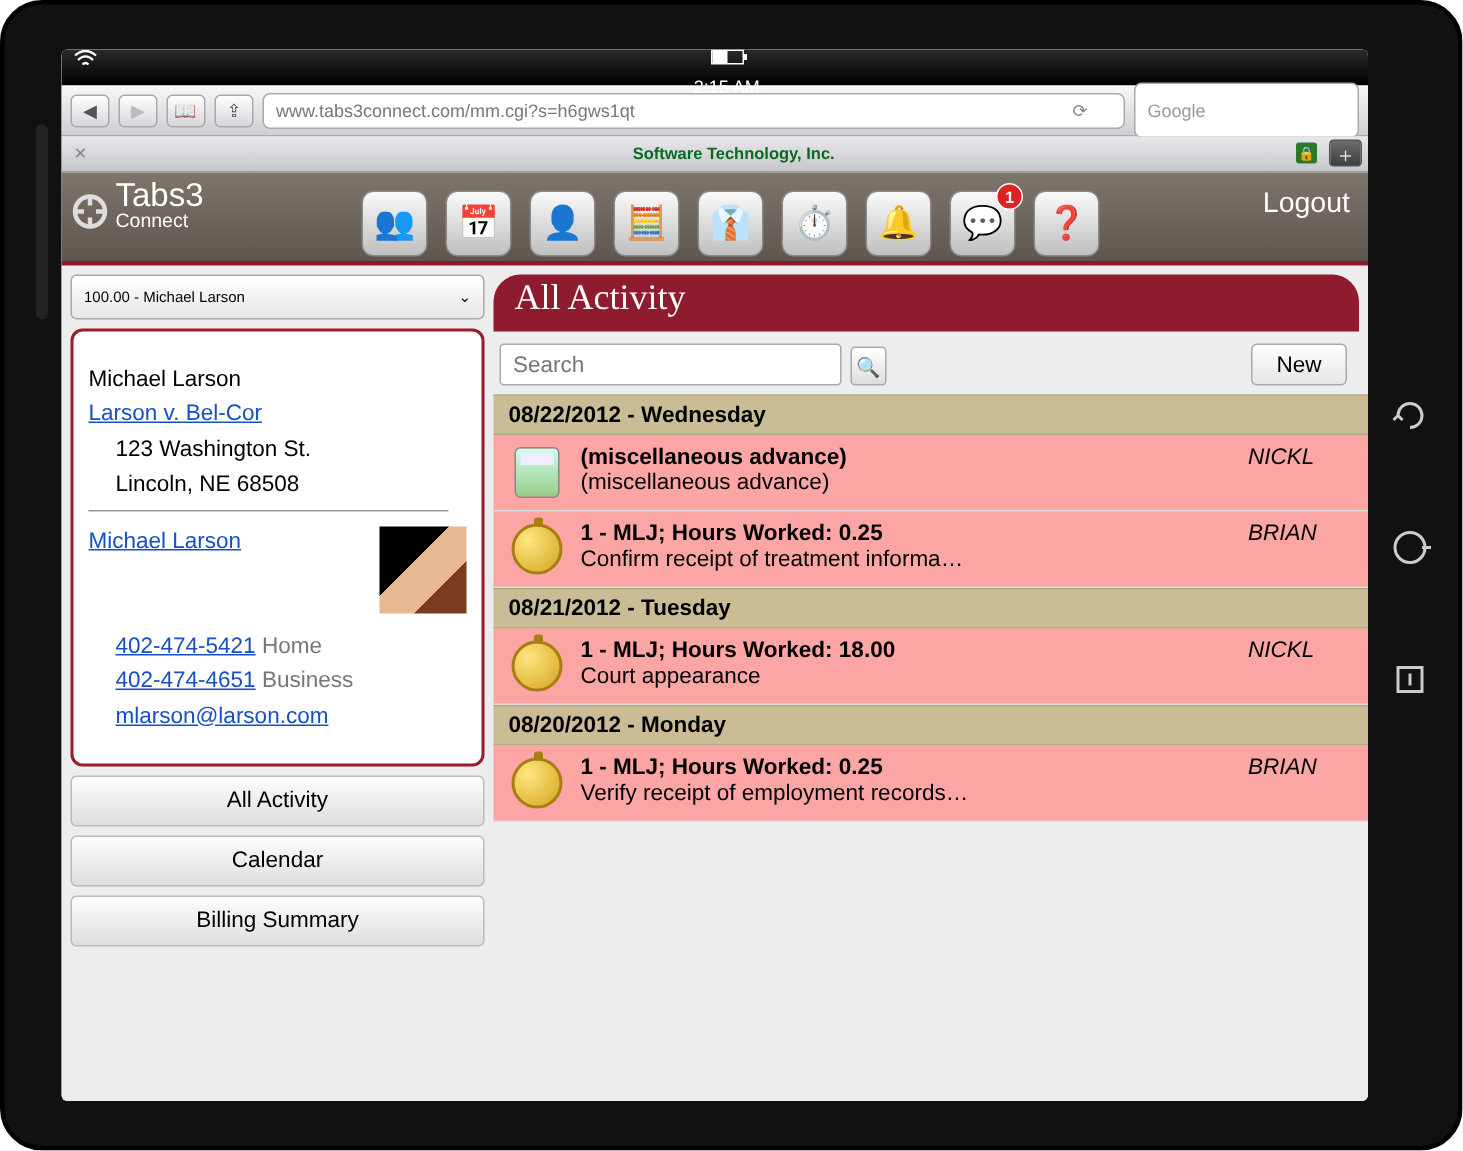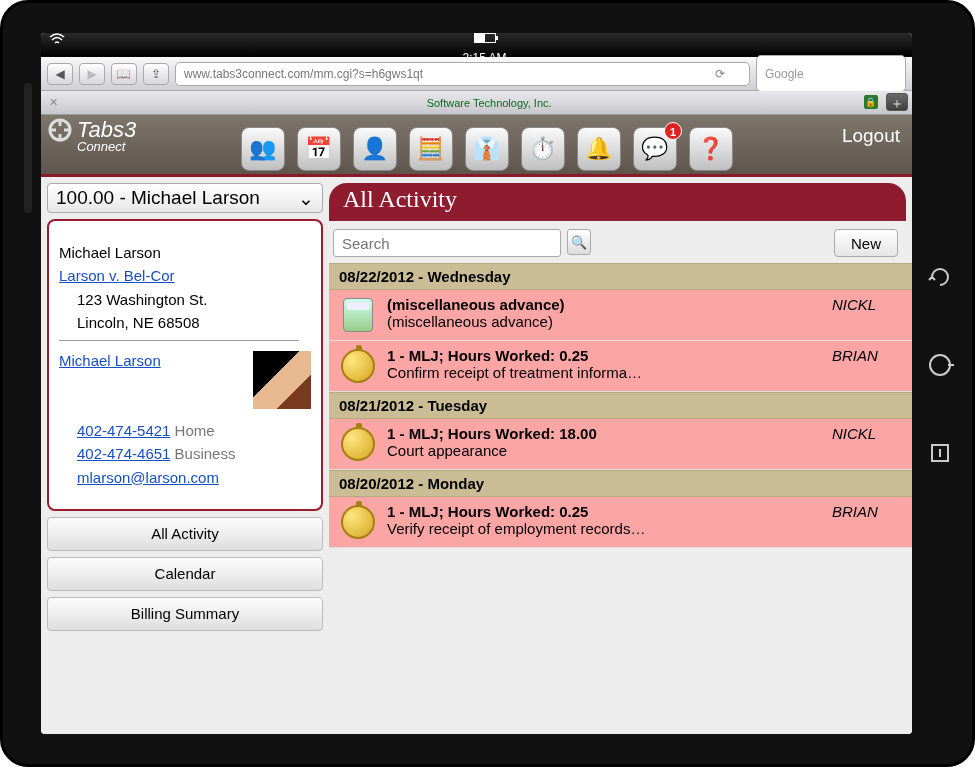--- a/index.html
+++ b/index.html
@@ -14,44 +14,44 @@
   .batt{display:inline-block;width:22px;height:10px;border:1px solid #fff;position:relative}
   .batt:after{content:"";position:absolute;right:-3px;top:2px;width:2px;height:4px;background:#fff}
   .batt i{display:block;width:10px;height:100%;background:#fff}
   .toolbar{height:34px;background:linear-gradient(#f8f8f8,#cfcfd4);display:flex;align-items:center;gap:6px;padding:0 6px;border-bottom:1px solid #aaa}
   .tbtn{width:26px;height:22px;border:1px solid #aaa;border-radius:4px;background:linear-gradient(#fefefe,#d7d7dc);display:flex;align-items:center;justify-content:center;color:#555;font-size:12px}
   .tbtn.dis{color:#bbb}
   .url{flex:1;height:24px;border:1px solid #aaa;border-radius:5px;background:#fff;padding:0 24px 0 8px;font-size:12px;color:#777;display:flex;align-items:center}
   .url input{border:none;outline:none;width:100%;font-size:12px;color:#777;background:transparent}
   .search{width:150px;height:37px;border:1px solid #aaa;border-radius:5px;background:#fff;padding:16px 8px;font-size:12px;color:#999;display:flex;align-items:center}
   .tabbar{height:24px;background:linear-gradient(#e8e8ec,#c6c6cc);display:flex;align-items:center;font-size:11px;border-bottom:1px solid #9a9a9a;position:relative}
-  .tabbar .tab{display:flex;align-items:center;gap:6px;padding:0 10px;color:#096b1e;font-weight:normal;flex:1;justify-content:center}
+  .tabbar .tab{display:flex;align-items:center;gap:6px;padding:0 10px;color:#096b1e;font-weight:bold;flex:1;justify-content:center}
   .tabbar .x{color:#888;padding:0 8px}
   .tabbar .lock{position:absolute;right:34px;top:4px;width:14px;height:14px;background:#2a7a2a;border-radius:2px;color:#fff;font-size:9px;text-align:center;line-height:14px}
   .tabbar .plus{position:absolute;right:4px;top:2px;width:22px;height:18px;background:linear-gradient(#6b6b6b,#3f3f3f);color:#ddd;border-radius:3px;text-align:center;line-height:18px;font-size:14px;border:1px solid #555}
   .apphdr{height:62px;background:linear-gradient(#7e756b,#5e564d);position:relative;border-bottom:3px solid #8a1a2a}
-  .logo{position:absolute;left:6px;top:2px;color:#fff;font-style:italic;font-size:22px;display:flex;align-items:flex-start;gap:4px}
+  .logo{position:absolute;left:6px;top:2px;color:#fff;font-size:22px;display:flex;align-items:flex-end;gap:4px}
   .logo small{display:block;font-size:13px;margin-top:-4px}
   .appicons{position:absolute;left:200px;top:12px;display:flex;gap:12px}
   .aicon{width:44px;height:44px;border-radius:8px;background:linear-gradient(#fafafa,#bfbfbf);border:1px solid #888;display:flex;align-items:center;justify-content:center;font-size:22px;position:relative}
   .aicon .badge{position:absolute;top:-6px;right:-6px;width:18px;height:18px;background:#d22;border-radius:50%;color:#fff;font-size:11px;font-weight:bold;text-align:center;line-height:18px;border:1px solid #fff}
   .logout{position:absolute;right:12px;top:10px;color:#fff;font-size:19px}
   .body{display:flex;height:calc(100% - 24px - 34px - 24px - 62px);background:#ededed}
   .left{width:288px;padding:6px;display:flex;flex-direction:column;gap:6px}
-  .matter{height:30px;background:linear-gradient(#fff,#e7e7e7);border:1px solid #aaa;border-radius:4px;display:flex;align-items:center;justify-content:space-between;padding:0 8px;font-size:19px}
+  .matter{height:30px;background:linear-gradient(#fff,#e7e7e7);border:1px solid #aaa;border-radius:4px;display:flex;align-items:center;justify-content:space-between;padding:0 8px;font-size:10px}
   .card{background:#fff;border:2px solid #9b1b2e;border-radius:8px;padding:20px 10px;font-size:15px;line-height:1.55}
   .card a{color:#1650c4;text-decoration:underline}
   .card hr{border:none;border-top:1px solid #999;margin:6px 12px 8px 0}
   .card .indent{padding-left:18px}
   .muted{color:#777}
   .photo{width:58px;height:58px;background:#000;float:right;margin-top:2px;background:linear-gradient(135deg,#000 0 40%,#e8b890 40% 70%,#7a3a20 70%)}
   .navbtn{height:34px;background:linear-gradient(#fdfdfd,#dedede);border:1px solid #bbb;border-radius:4px;text-align:center;line-height:32px;font-size:15px}
   .right{flex:1;display:flex;flex-direction:column}
   .hbar{height:38px;background:#8e1b2e;color:#fff;font-size:24px;padding:3px 14px;border-radius:18px 18px 0 0;margin:6px 6px 0 0;font-family:Georgia,serif}
-  .srow{display:flex;align-items:flex-start;gap:6px;padding:8px 8px 6px 4px}
+  .srow{display:flex;align-items:flex-end;gap:6px;padding:8px 8px 6px 4px}
   .sbox{width:228px;height:28px;border:1px solid #aaa;border-radius:3px;padding:0 8px;font-size:15px;color:#888}
   .sbtn{width:24px;height:26px;border:1px solid #aaa;border-radius:3px;background:linear-gradient(#fff,#ddd);display:flex;align-items:center;justify-content:center;font-size:13px}
   .newbtn{margin-left:auto;height:28px;padding:0 16px;border:1px solid #aaa;border-radius:4px;background:linear-gradient(#fff,#e5e5e5);font-size:15px;margin-right:6px}
   .datehdr{background:#cabd96;border-top:1px solid #b7aa82;border-bottom:1px solid #b7aa82;padding:4px 10px;font-weight:bold;font-size:15px}
   .entry{display:flex;gap:10px;padding:6px 10px;border-bottom:1px solid #ddd;background:#fca5a5}
   .eicon{width:38px;height:38px;flex:none;display:flex;align-items:center;justify-content:center;font-size:26px}
   .etxt{flex:1;font-size:15px}
   .etxt b{font-weight:bold}
   .euser{width:70px;font-style:italic;font-size:15px;text-align:left}
   .calc{background:linear-gradient(#cfe,#9c8);border:1px solid #888;border-radius:4px;width:30px;height:34px;position:relative}

